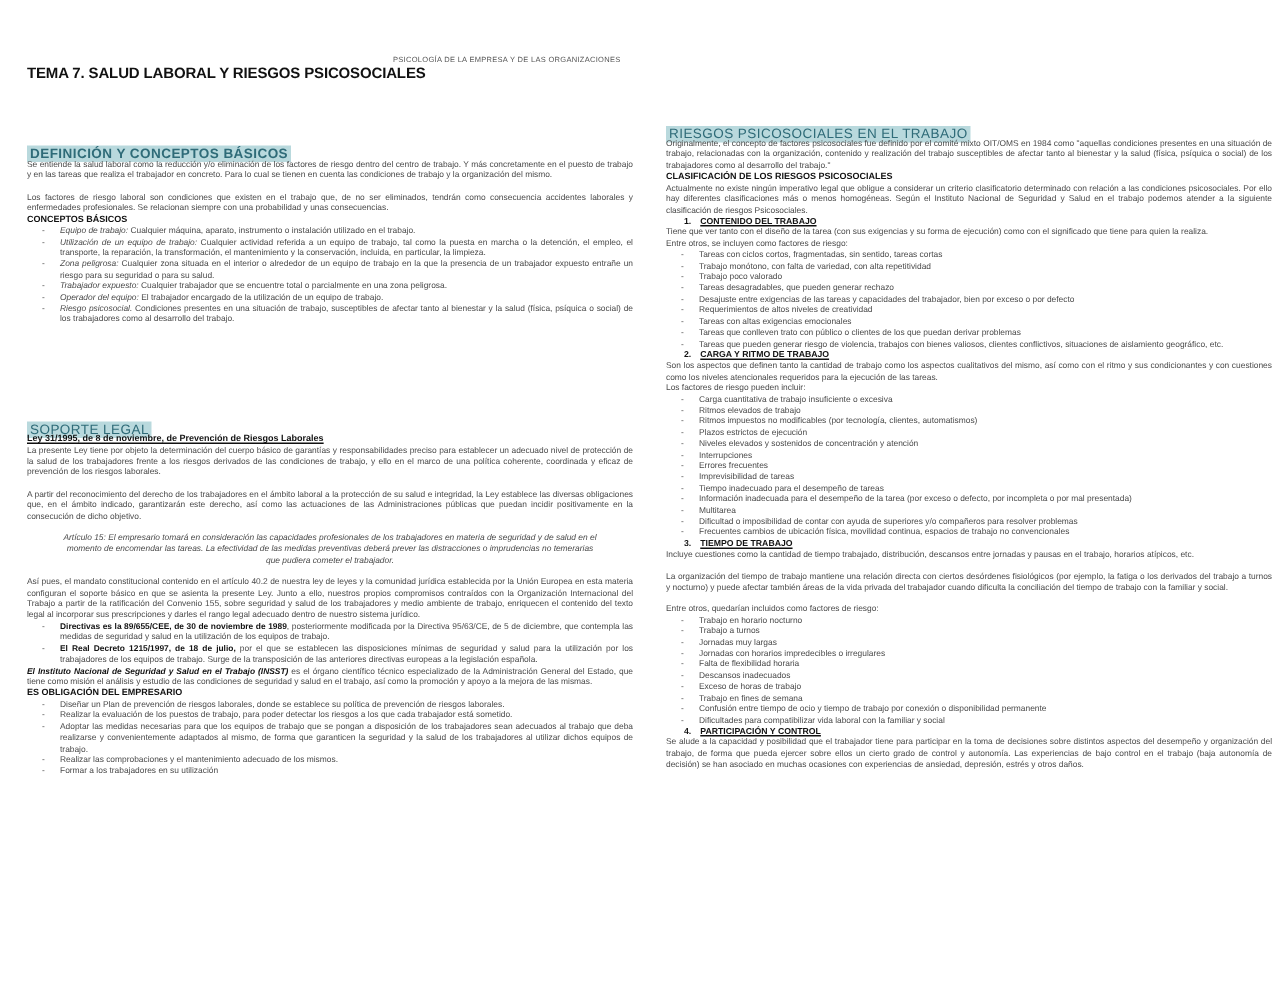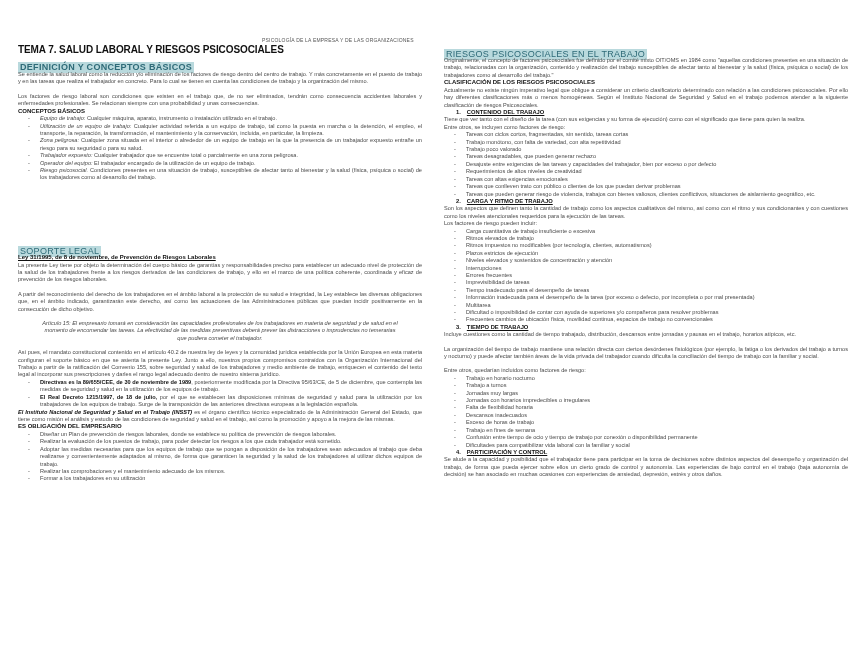--- a/index.html
+++ b/index.html
@@ -16,21 +16,21 @@
     .ul { list-style: none; margin-left: 8px; }
     .ul li { position: relative; padding-left: 14px; font-size: 5.6px; line-height: 7.4px; text-align: justify; }
     .ul li::before { content: "-"; position: absolute; left: 2px; top: 0; }
     .it { font-style: italic; }
     .quote { font-size: 5.6px; line-height: 7.4px; font-style: italic; text-align: center; padding: 0 22px; }
     .b { font-weight: bold; color: #111; }
     .bi { font-weight: bold; font-style: italic; color: #111; }
     .num { font-size: 5.8px; font-weight: bold; color: #111; margin-left: 12px; line-height: 7.4px; }
     .num span.u { text-decoration: underline; margin-left: 6px; }
     .gap { height: 7px; }
-    .abs { position: absolute; left: 0; width: 404px; }
+    .abs { position: absolute; left: 0; width: 404px; margin-top: 36px; }
   </style>
 </head>
 <body>
 
 <div class="running-head">PSICOLOGÍA DE LA EMPRESA Y DE LAS ORGANIZACIONES</div>
 <div class="title">TEMA 7. SALUD LABORAL Y RIESGOS PSICOSOCIALES</div>
 
 <div class="col col-left">
   <div class="abs" style="top:56px;font-weight:bold;">
     <span class="hl">DEFINICIÓN Y CONCEPTOS BÁSICOS</span>

